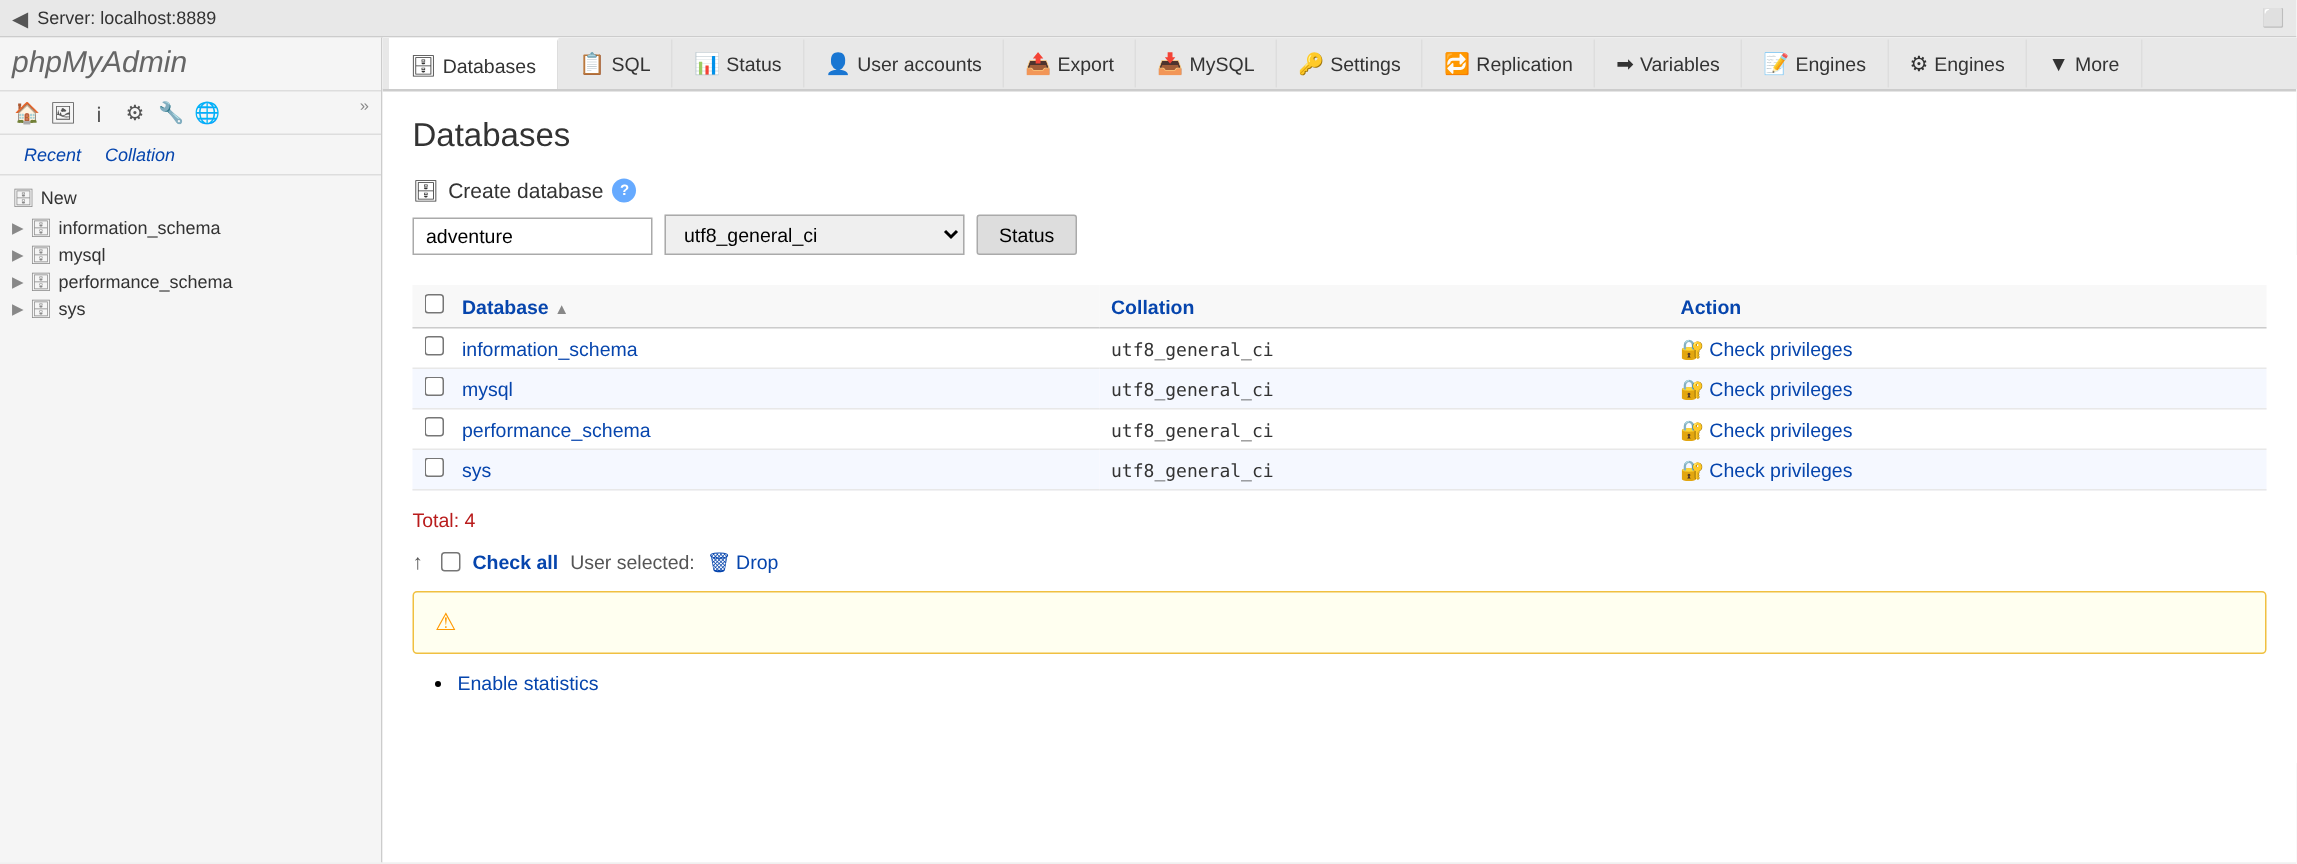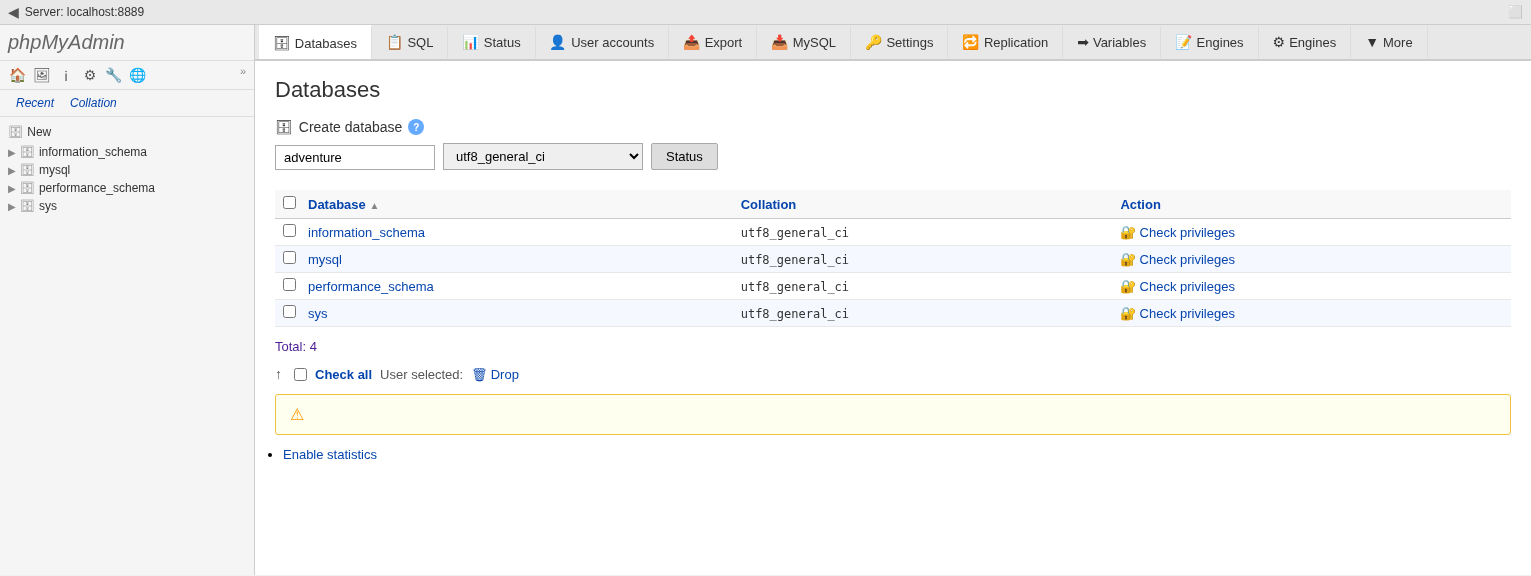--- a/index.html
+++ b/index.html
@@ -315,21 +315,21 @@
       text-decoration: none;
       cursor: pointer;
       font-size: 13px;
       display: flex;
       align-items: center;
       gap: 3px;
     }
 
     .total-row {
       font-size: 13px;
-      color: #4c1d95;
+      color: #b91c1c;
       margin-bottom: 12px;
     }
 
     
     .check-all-row {
       display: flex;
       align-items: center;
       gap: 8px;
       margin-bottom: 12px;
     }
@@ -370,21 +370,21 @@
     }
 
     .enable-stats-link {
       color: #0645ad;
       text-decoration: none;
       cursor: pointer;
       font-size: 13px;
     }
 
     .bullet-item {
-      margin-left: 8px;
+      margin-left: 30px;
       list-style: disc;
     }
 
     
     .db-table td:first-child, .db-table th:first-child {
       width: 24px;
       padding-left: 8px;
       padding-right: 4px;
     }
 

